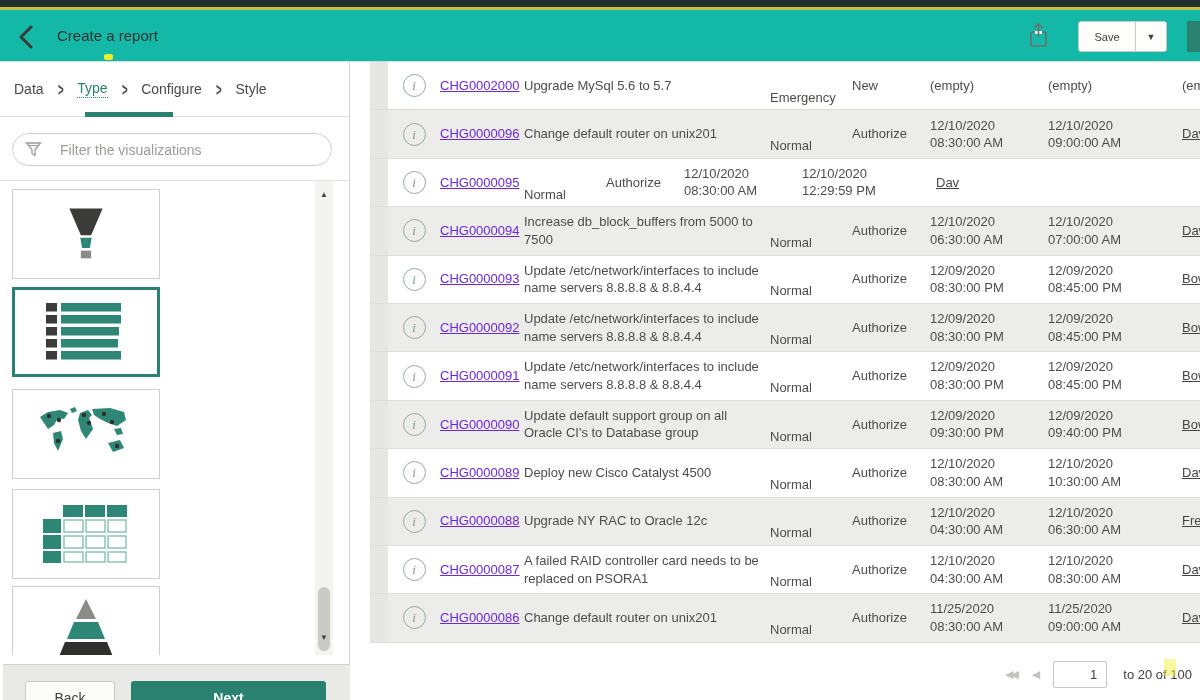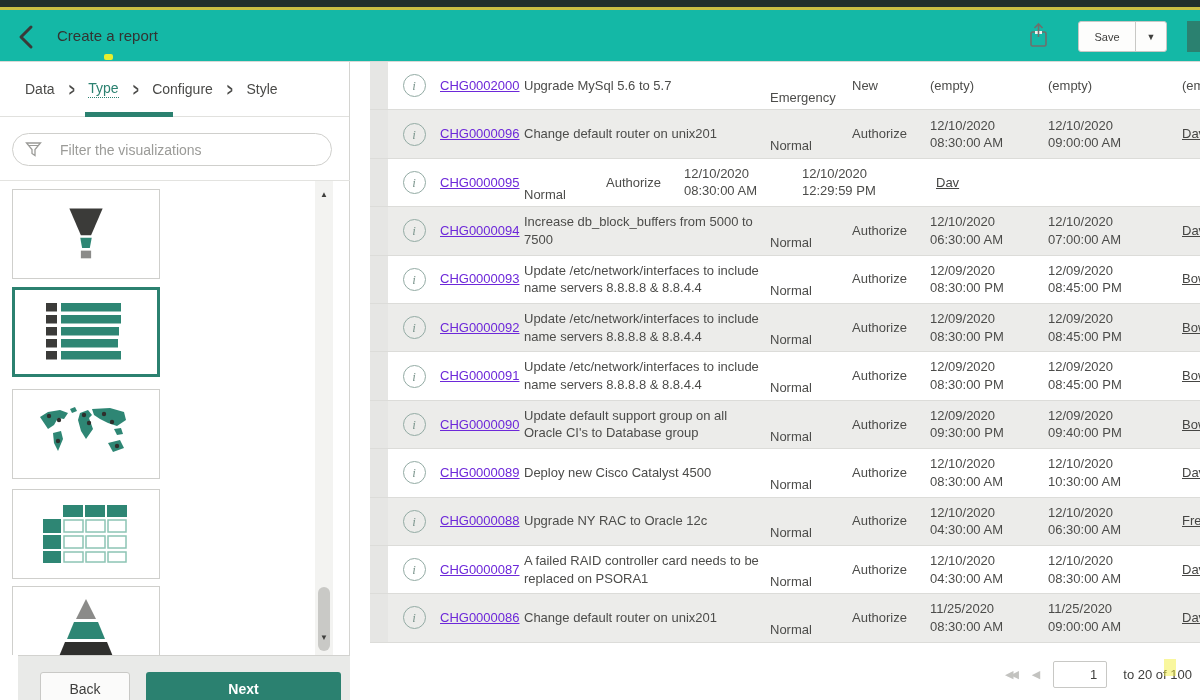--- a/index.html
+++ b/index.html
@@ -24,21 +24,21 @@
     font-size:11px; color:#3f3f3d; font-family:inherit; cursor:pointer; }
   .save-dd-btn { position:absolute; left:1135px; top:11px; width:32px; height:31px;
     background:#fdfdfc; border:1px solid #c8c8c5; border-radius:0 3px 3px 0;
     font-size:9px; color:#3f3f3d; cursor:pointer; }
   .run-partial { position:absolute; left:1187px; top:11px; width:13px; height:31px;
     background:#2b8170; border:none; cursor:pointer; }
   
   .left-panel { position:absolute; left:0; top:62px; width:350px; height:638px;
     background:#ffffff; border-right:1px solid #d4d4d1; }
   .steps { position:relative; height:55px; border-bottom:1px solid #e1e1de;
-    display:flex; align-items:center; padding-left:25px; font-size:14px; color:#4a4a48; }
+    display:flex; align-items:center; padding-left:14px; font-size:14px; color:#4a4a48; }
   .step { cursor:pointer; }
   .step.active { color:#2b8170; border-bottom:1px dotted #2b8170; padding-bottom:1px; }
   .step-sep { margin:0 13px; font-weight:700; color:#4a4a48; font-size:13px;
     display:inline-block; transform:scale(0.75,1.35); }
   .step-indicator { position:absolute; left:85px; bottom:-1px; width:88px; height:5px;
     background:#2b8170; }
   .filter-wrap { position:absolute; left:12px; top:71px; width:320px; height:33px;
     border:1px solid #cfcfcc; border-radius:17px; background:#fff;
     display:flex; align-items:center; padding-left:12px; }
   .filter-wrap input { border:none; outline:none; flex:1; font-size:14px;
@@ -58,21 +58,21 @@
   
   .vscroll { position:absolute; left:315px; top:0; width:18px; height:475px;
     background:#f3f3f1; }
   .vscroll .arrow { position:absolute; left:0; width:18px; height:16px; text-align:center;
     font-size:8px; color:#3f3f3d; line-height:16px; cursor:pointer; }
   .vscroll .up { top:6px; }
   .vscroll .down { bottom:10px; }
   .vscroll .thumb { position:absolute; left:3px; top:406px; width:12px; height:64px;
     background:#c9c9c6; border-radius:6px; cursor:pointer; }
   
-  .panel-footer { position:absolute; left:18px; bottom:0; width:350px; height:45px;
+  .panel-footer { position:absolute; left:3px; bottom:0; width:350px; height:36px;
     background:#e9eae8; border-top:1px solid #d2d2cf; }
   .btn-back { position:absolute; left:22px; top:16px; width:90px; height:34px;
     background:#fbfbfa; border:1px solid #c9c9c6; border-radius:3px;
     font-size:14px; color:#3f3f3d; font-family:inherit; cursor:pointer; }
   .btn-next { position:absolute; left:128px; top:16px; width:195px; height:34px;
     background:#2b8170; border:none; border-radius:3px;
     font-size:14px; font-weight:700; color:#ffffff; font-family:inherit; cursor:pointer; }
   
   .content { position:absolute; left:350px; top:62px; width:850px; height:638px; background:#fff; }
   .grid { position:absolute; left:20px; top:0; width:830px; }

